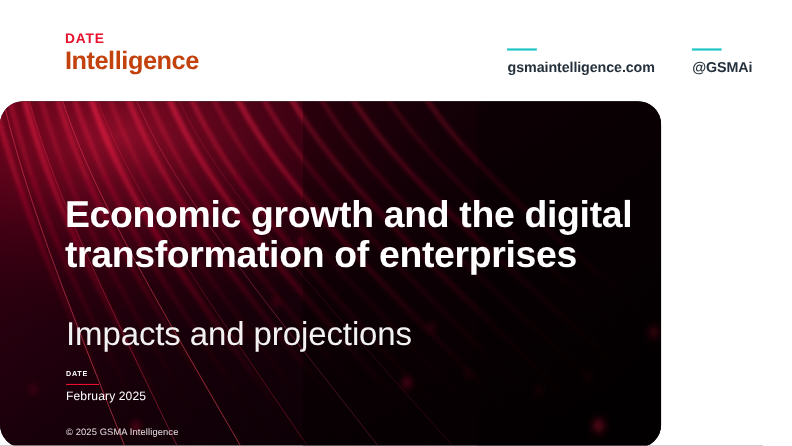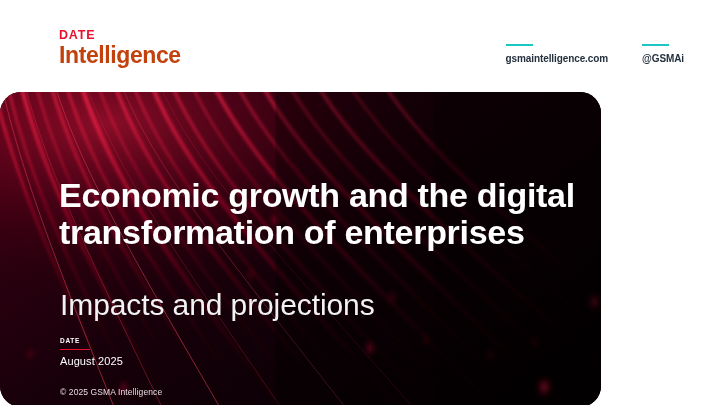--- a/index.html
+++ b/index.html
@@ -77,21 +77,21 @@
     content: "";
     position: absolute;
     top: 0;
     left: 0;
     width: 27px;
     height: 2px;
     background: #1ec6c6;
   }
   .header-link-text {
     display: block;
-    font-size: 10px;
+    font-size: 13px;
     font-weight: bold;
     letter-spacing: -0.1px;
     color: #24303c;
     white-space: nowrap;
   }
 
   
   .hero {
     position: absolute;
     left: 0;
@@ -310,21 +310,21 @@
 
     <div class="hero-content">
 
       <h1 class="title">Economic growth and the digital transformation of enterprises</h1>
 
       <p class="subtitle">Impacts and projections</p>
 
       <div class="date-block">
         <span class="date-label">DATE</span>
         <span class="date-rule"></span>
-        <span class="date-value">August 2025</span>
+        <span class="date-value">February 2025</span>
       </div>
 
       <div class="copyright">© 2025 GSMA Intelligence</div>
 
     </div>
   </div>
 
 </div>
 
 </body></html>

